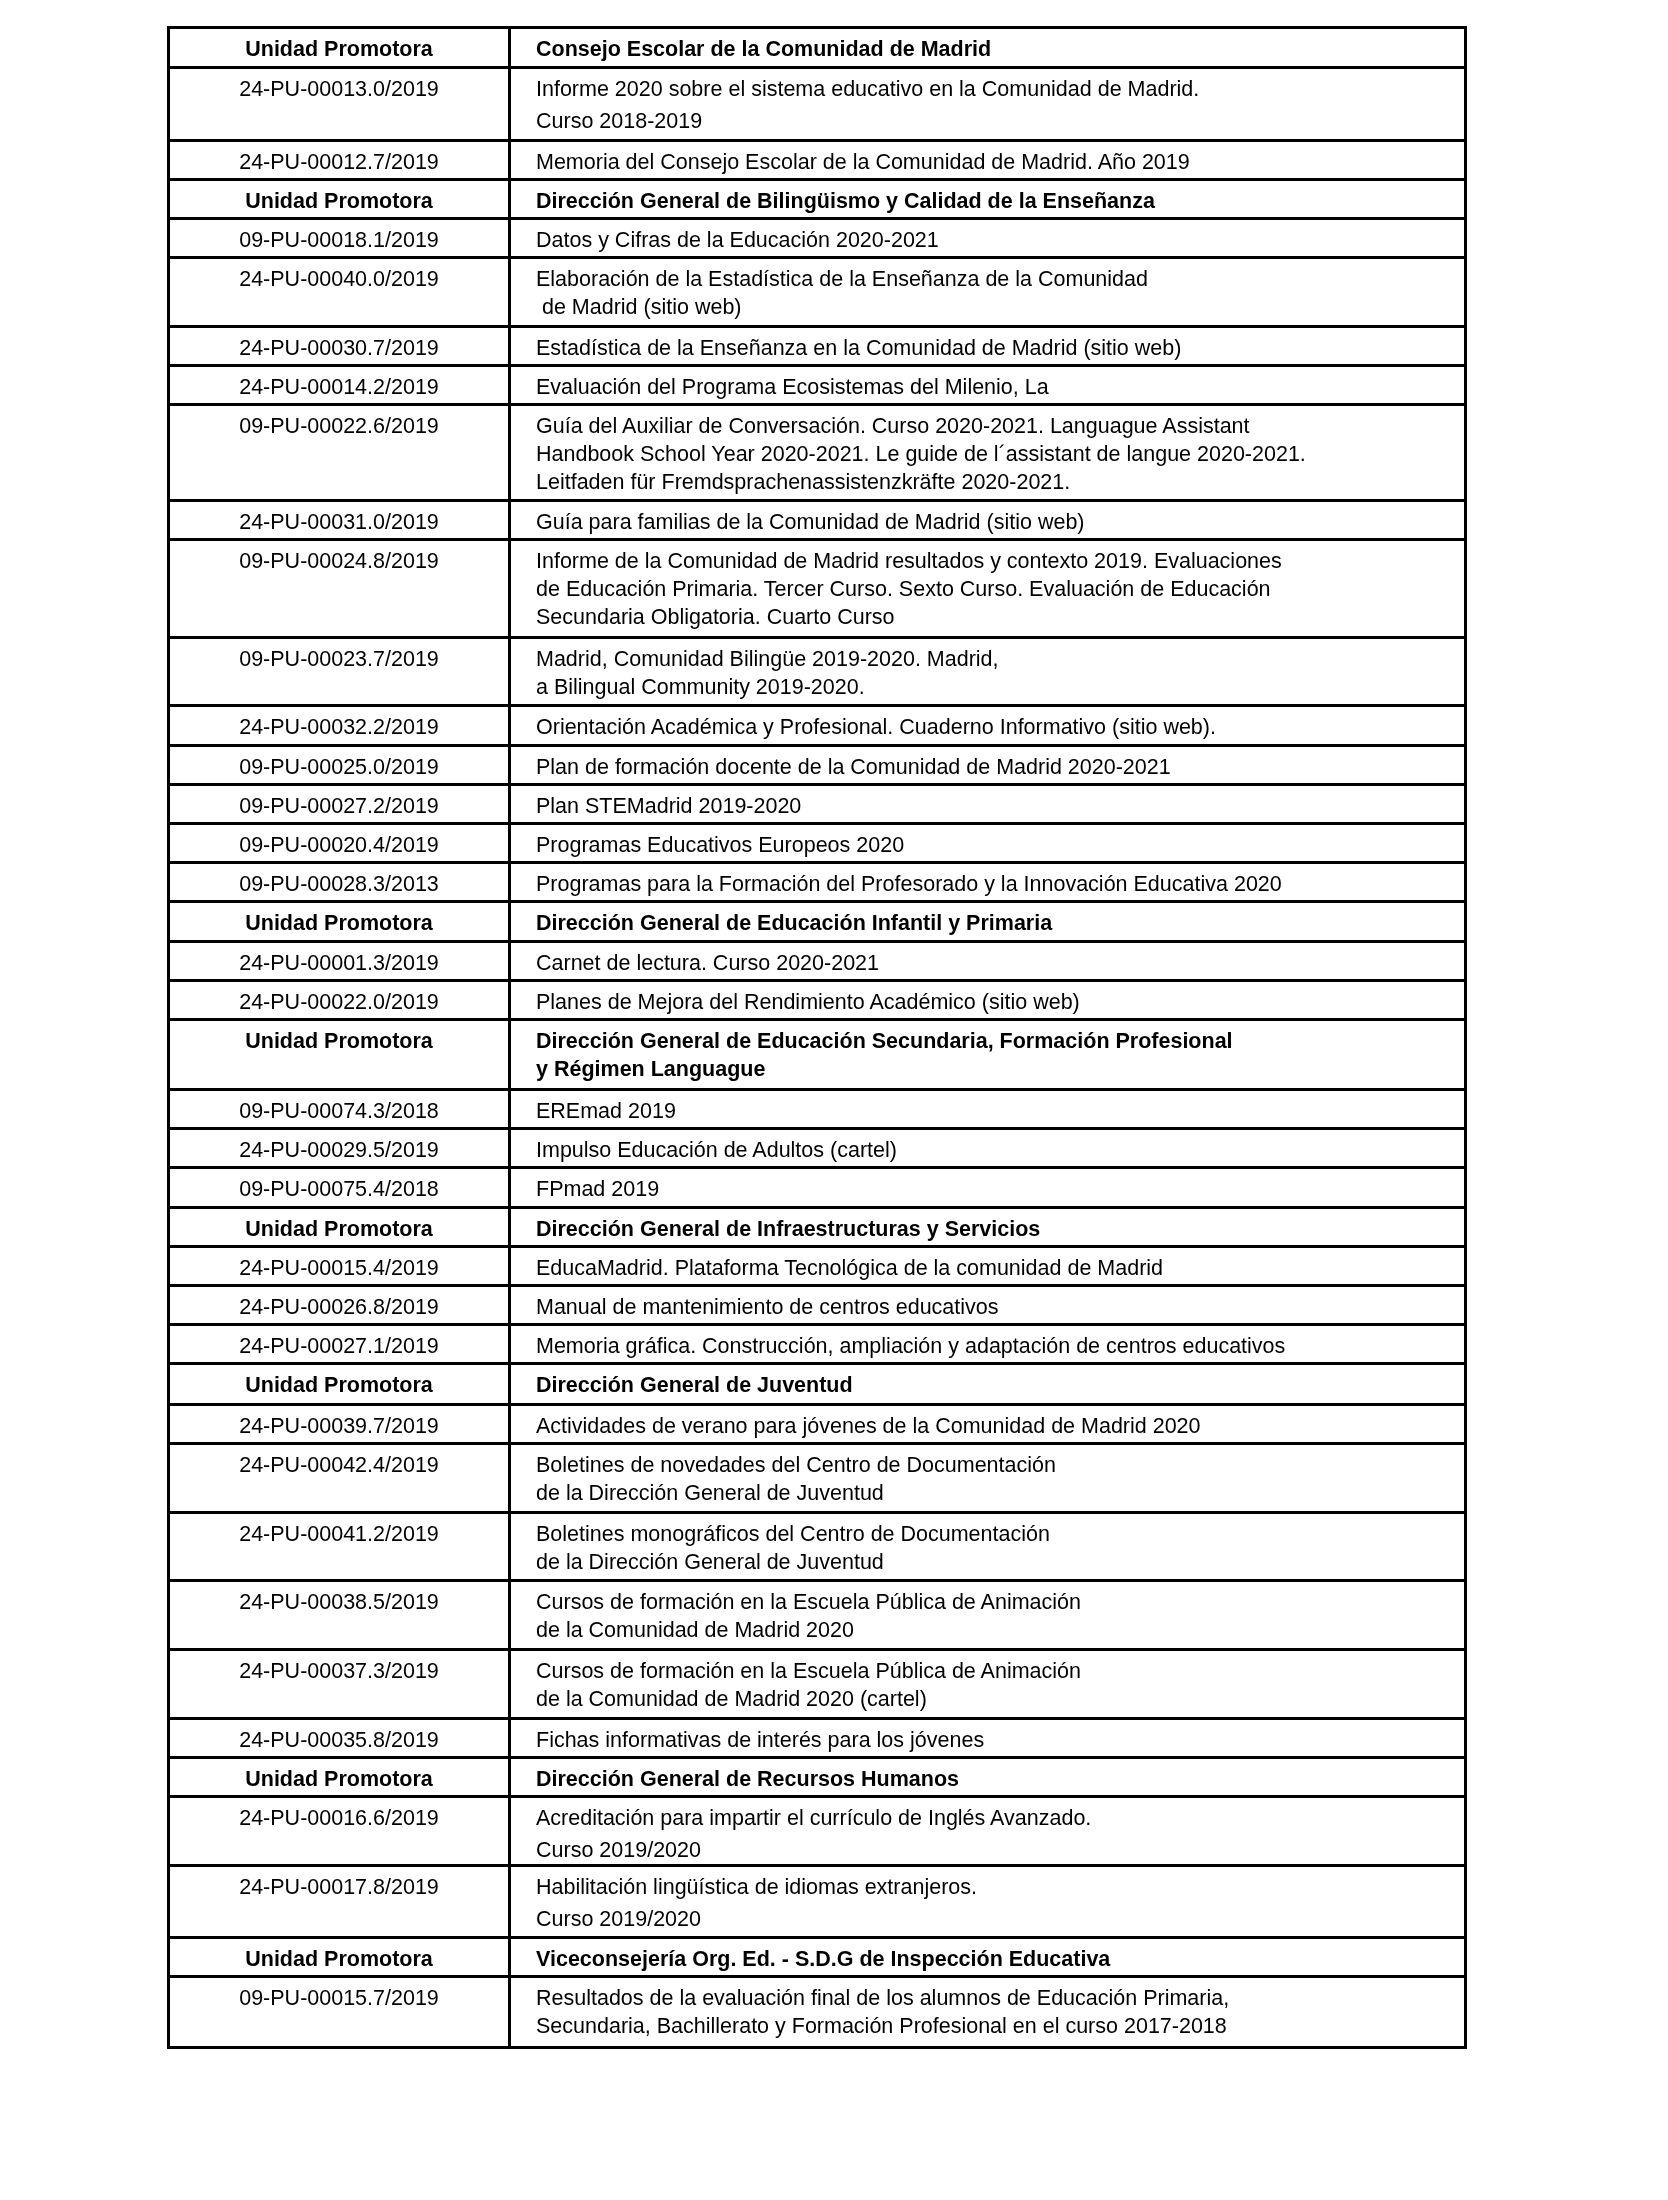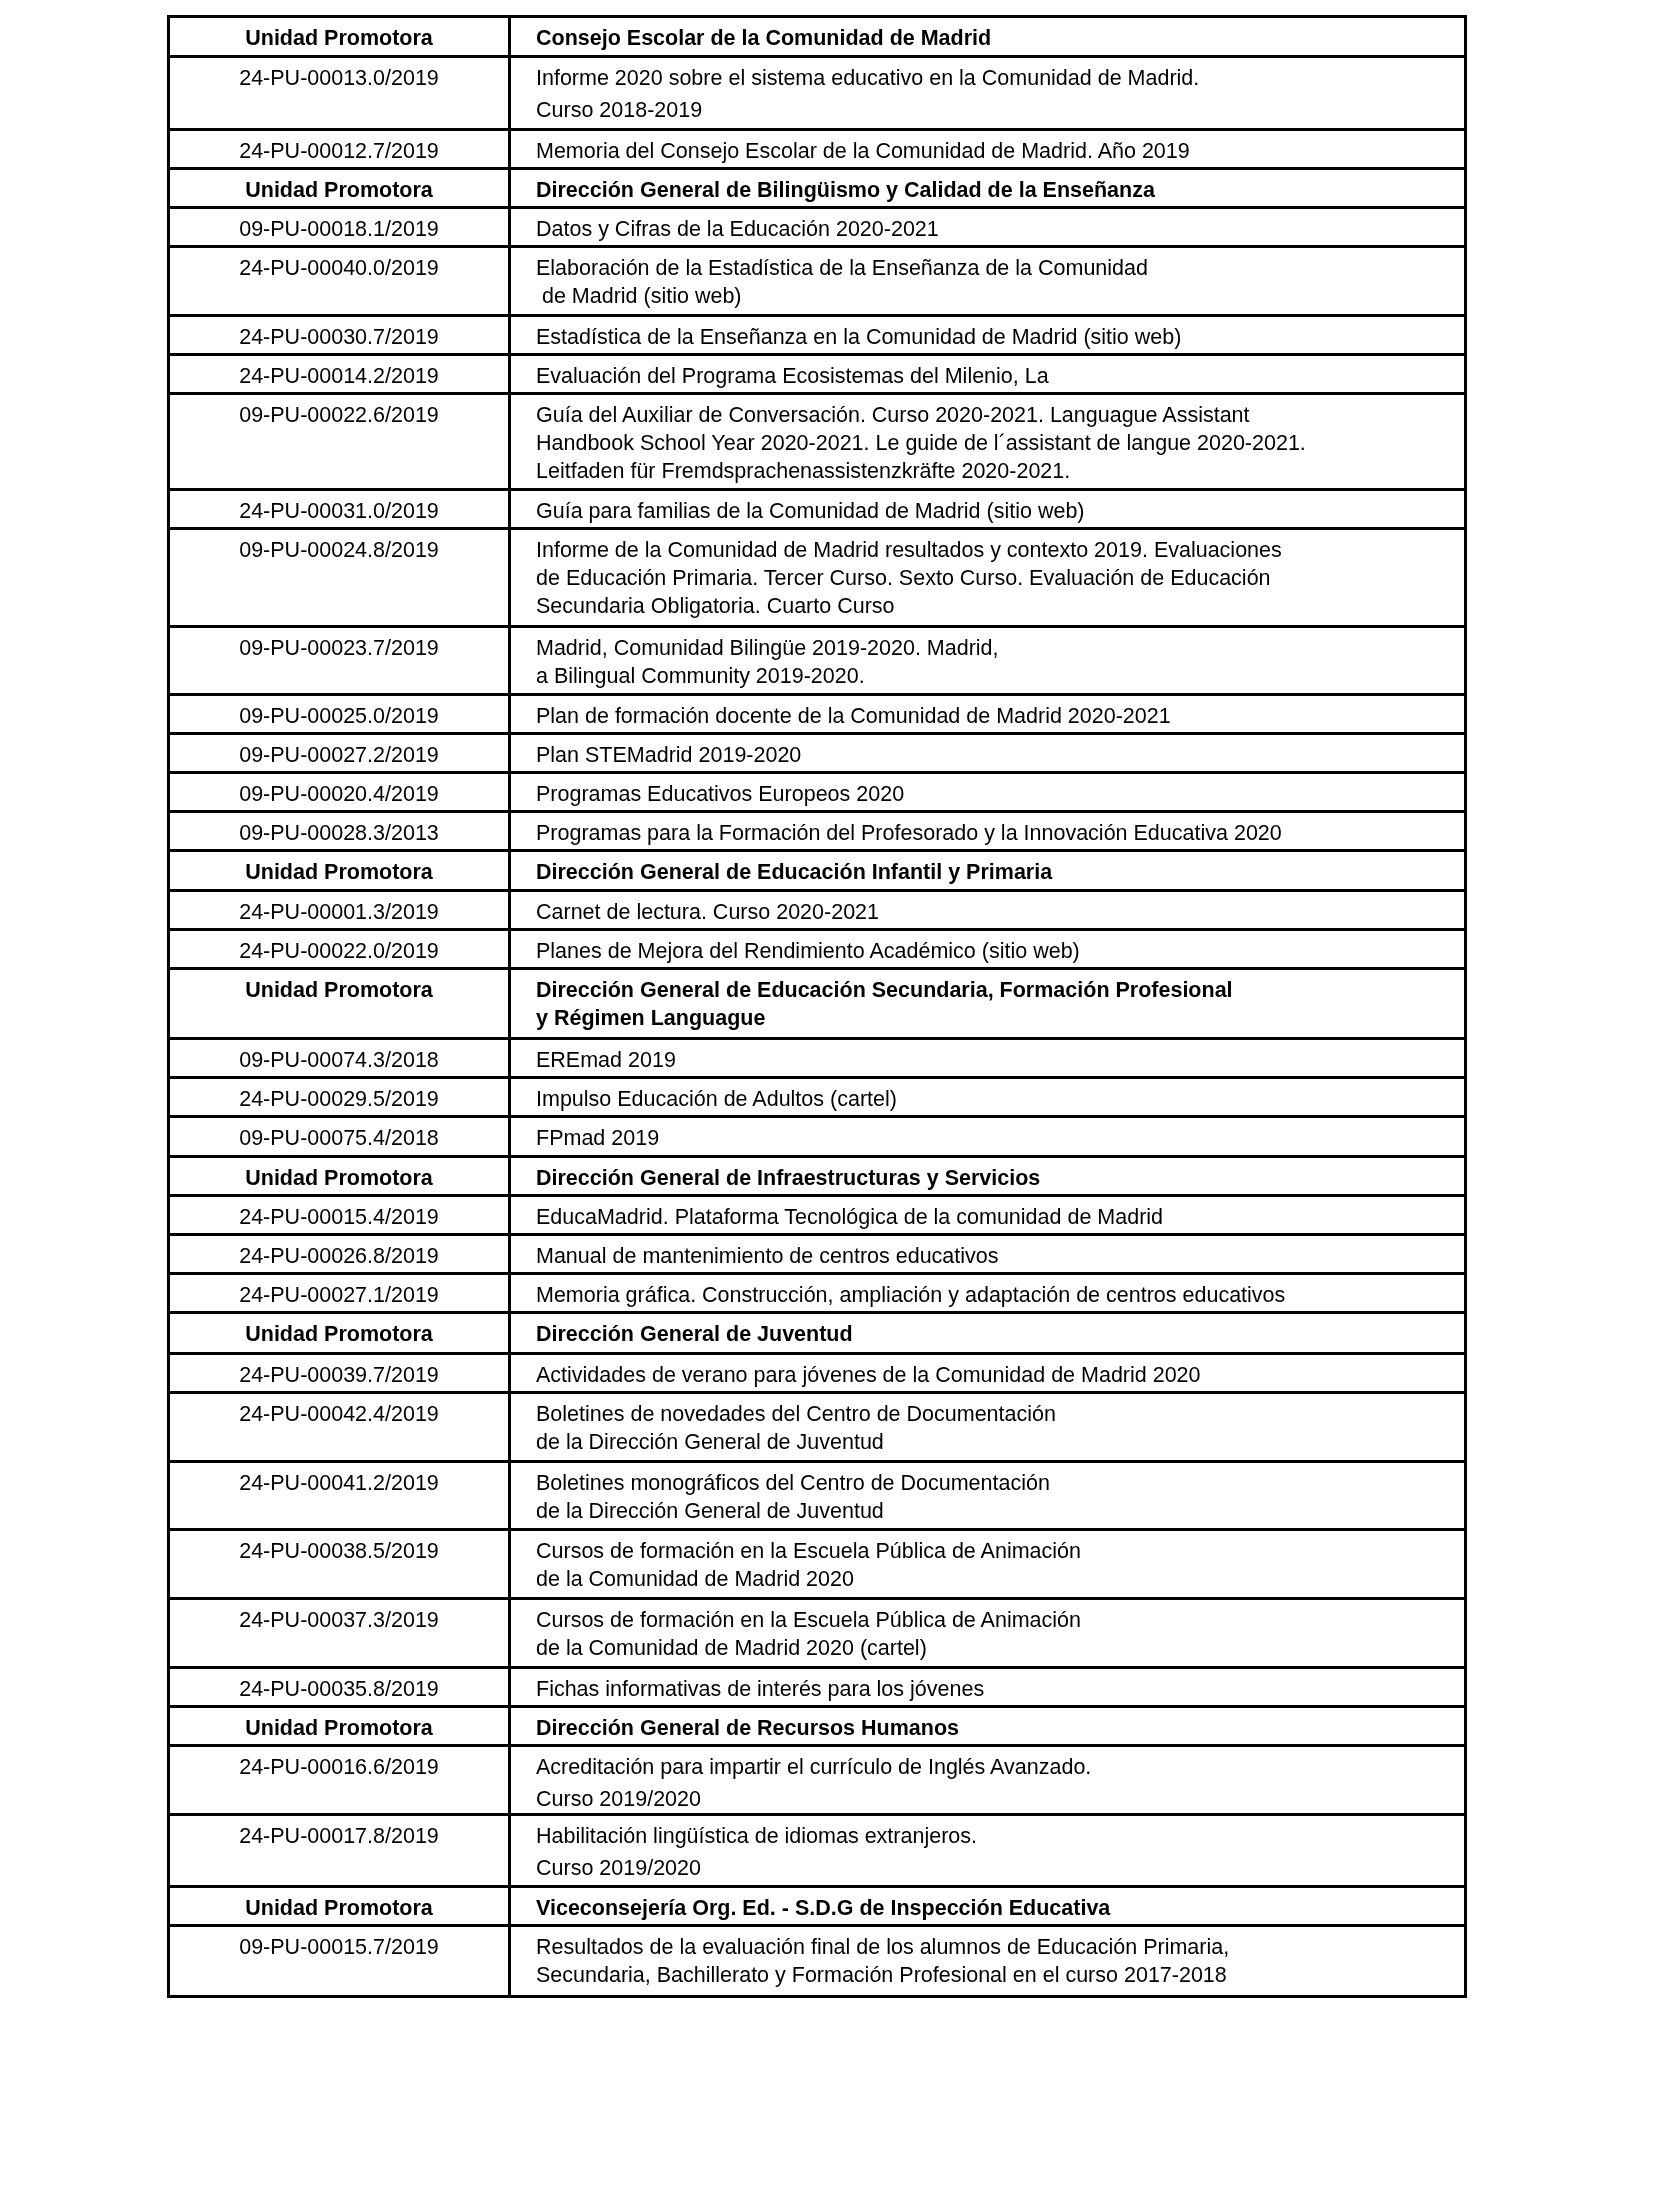--- a/index.html
+++ b/index.html
@@ -1,19 +1,19 @@
 <!DOCTYPE html>
 <html><head>
 <meta charset="utf-8">
 <style>
   html, body { margin: 0; padding: 0; background: #ffffff; }
   body { width: 1668px; height: 2200px; position: relative; overflow: hidden;
          font-family: "Liberation Sans", "DejaVu Sans", sans-serif; color: #000; }
   #doc-table {
-    position: absolute; left: 167px; top: 15px; width: 1300px;
+    position: absolute; left: 167px; top: 26px; width: 1300px;
     border-collapse: collapse; table-layout: fixed;
     border: 3px solid #a3a3a3;
   }
   #doc-table td {
     border: 3px solid #000; vertical-align: top; padding: 0;
     font-size: 21.5px; line-height: 28px; box-sizing: border-box;
   }
   #doc-table td.code { width: 341px; text-align: center; padding-top: 6px; }
   #doc-table td.title { padding-left: 25px; padding-top: 6px; padding-right: 8px; }
   #doc-table tr.section td { font-weight: bold; }
@@ -101,20 +101,26 @@
           <span class="line">Secundaria Obligatoria. Cuarto Curso</span>
         </td>
   </tr>
       <tr style="height: 68px;">
     <td class="code">09-PU-00023.7/2019</td>
     <td class="title">
           <span class="line">Madrid, Comunidad Bilingüe 2019-2020. Madrid,</span>
           <span class="line">a Bilingual Community 2019-2020.</span>
         </td>
   </tr>
+      <tr style="height: 40px;">
+    <td class="code">24-PU-00032.2/2019</td>
+    <td class="title">
+          <span class="line">Orientación Académica y Profesional. Cuaderno Informativo (sitio web).</span>
+        </td>
+  </tr>
       <tr style="height: 39px;">
     <td class="code">09-PU-00025.0/2019</td>
     <td class="title">
           <span class="line">Plan de formación docente de la Comunidad de Madrid 2020-2021</span>
         </td>
   </tr>
       <tr style="height: 39px;">
     <td class="code">09-PU-00027.2/2019</td>
     <td class="title">
           <span class="line">Plan STEMadrid 2019-2020</span>

